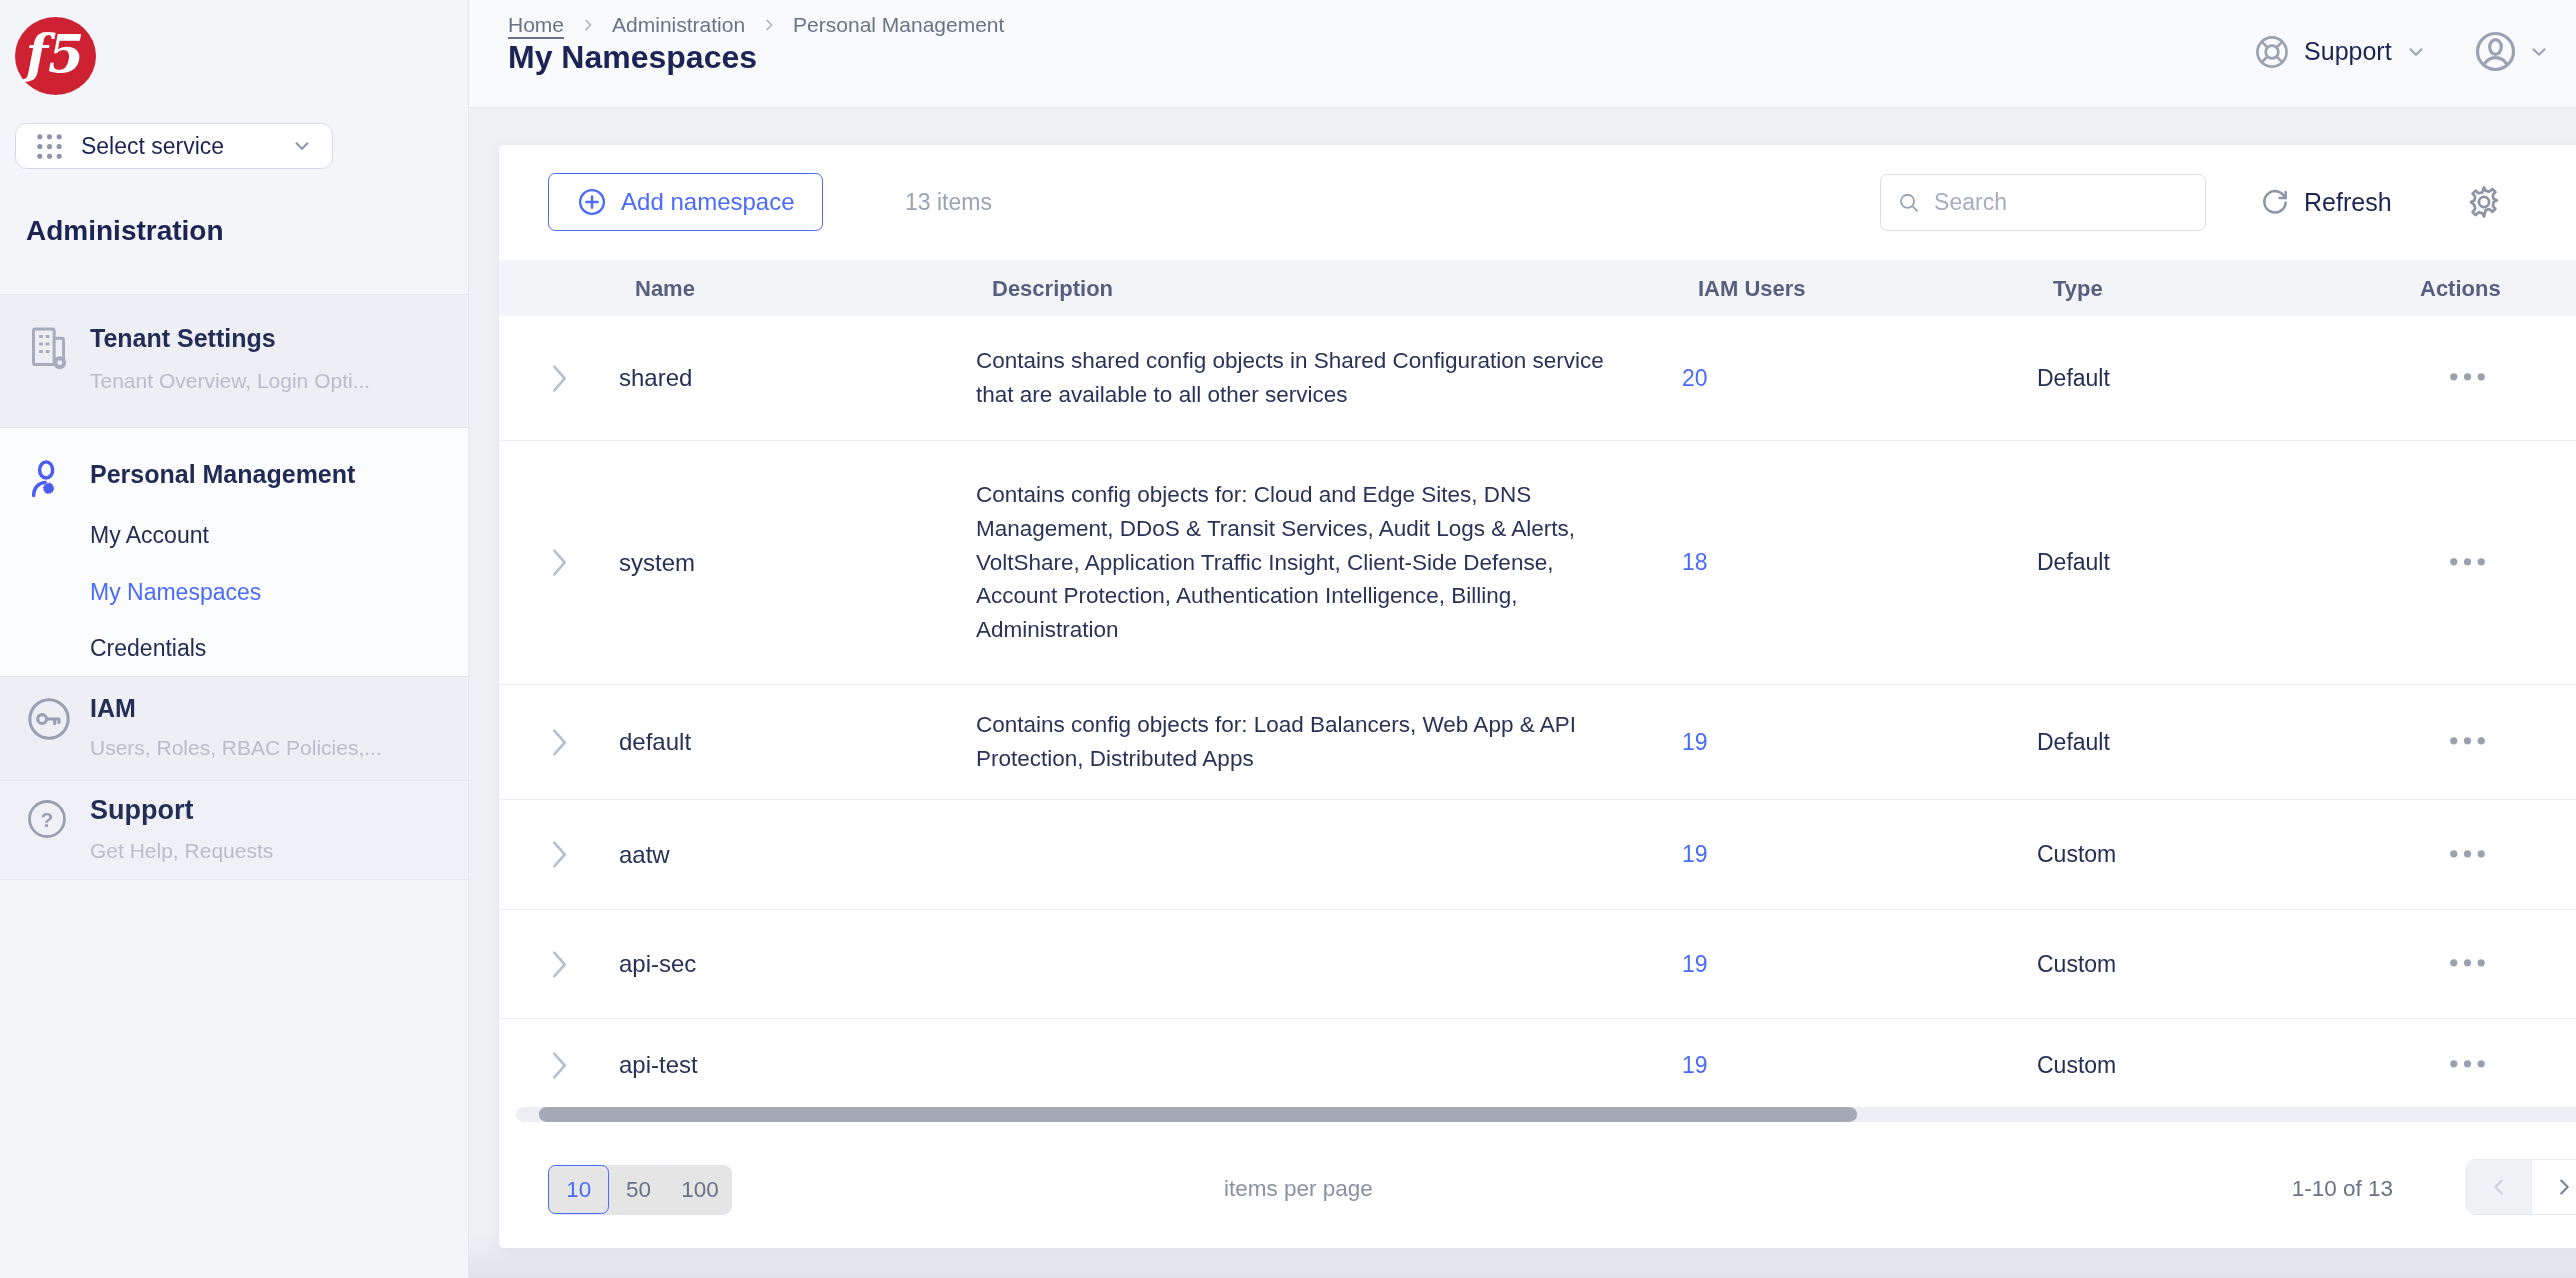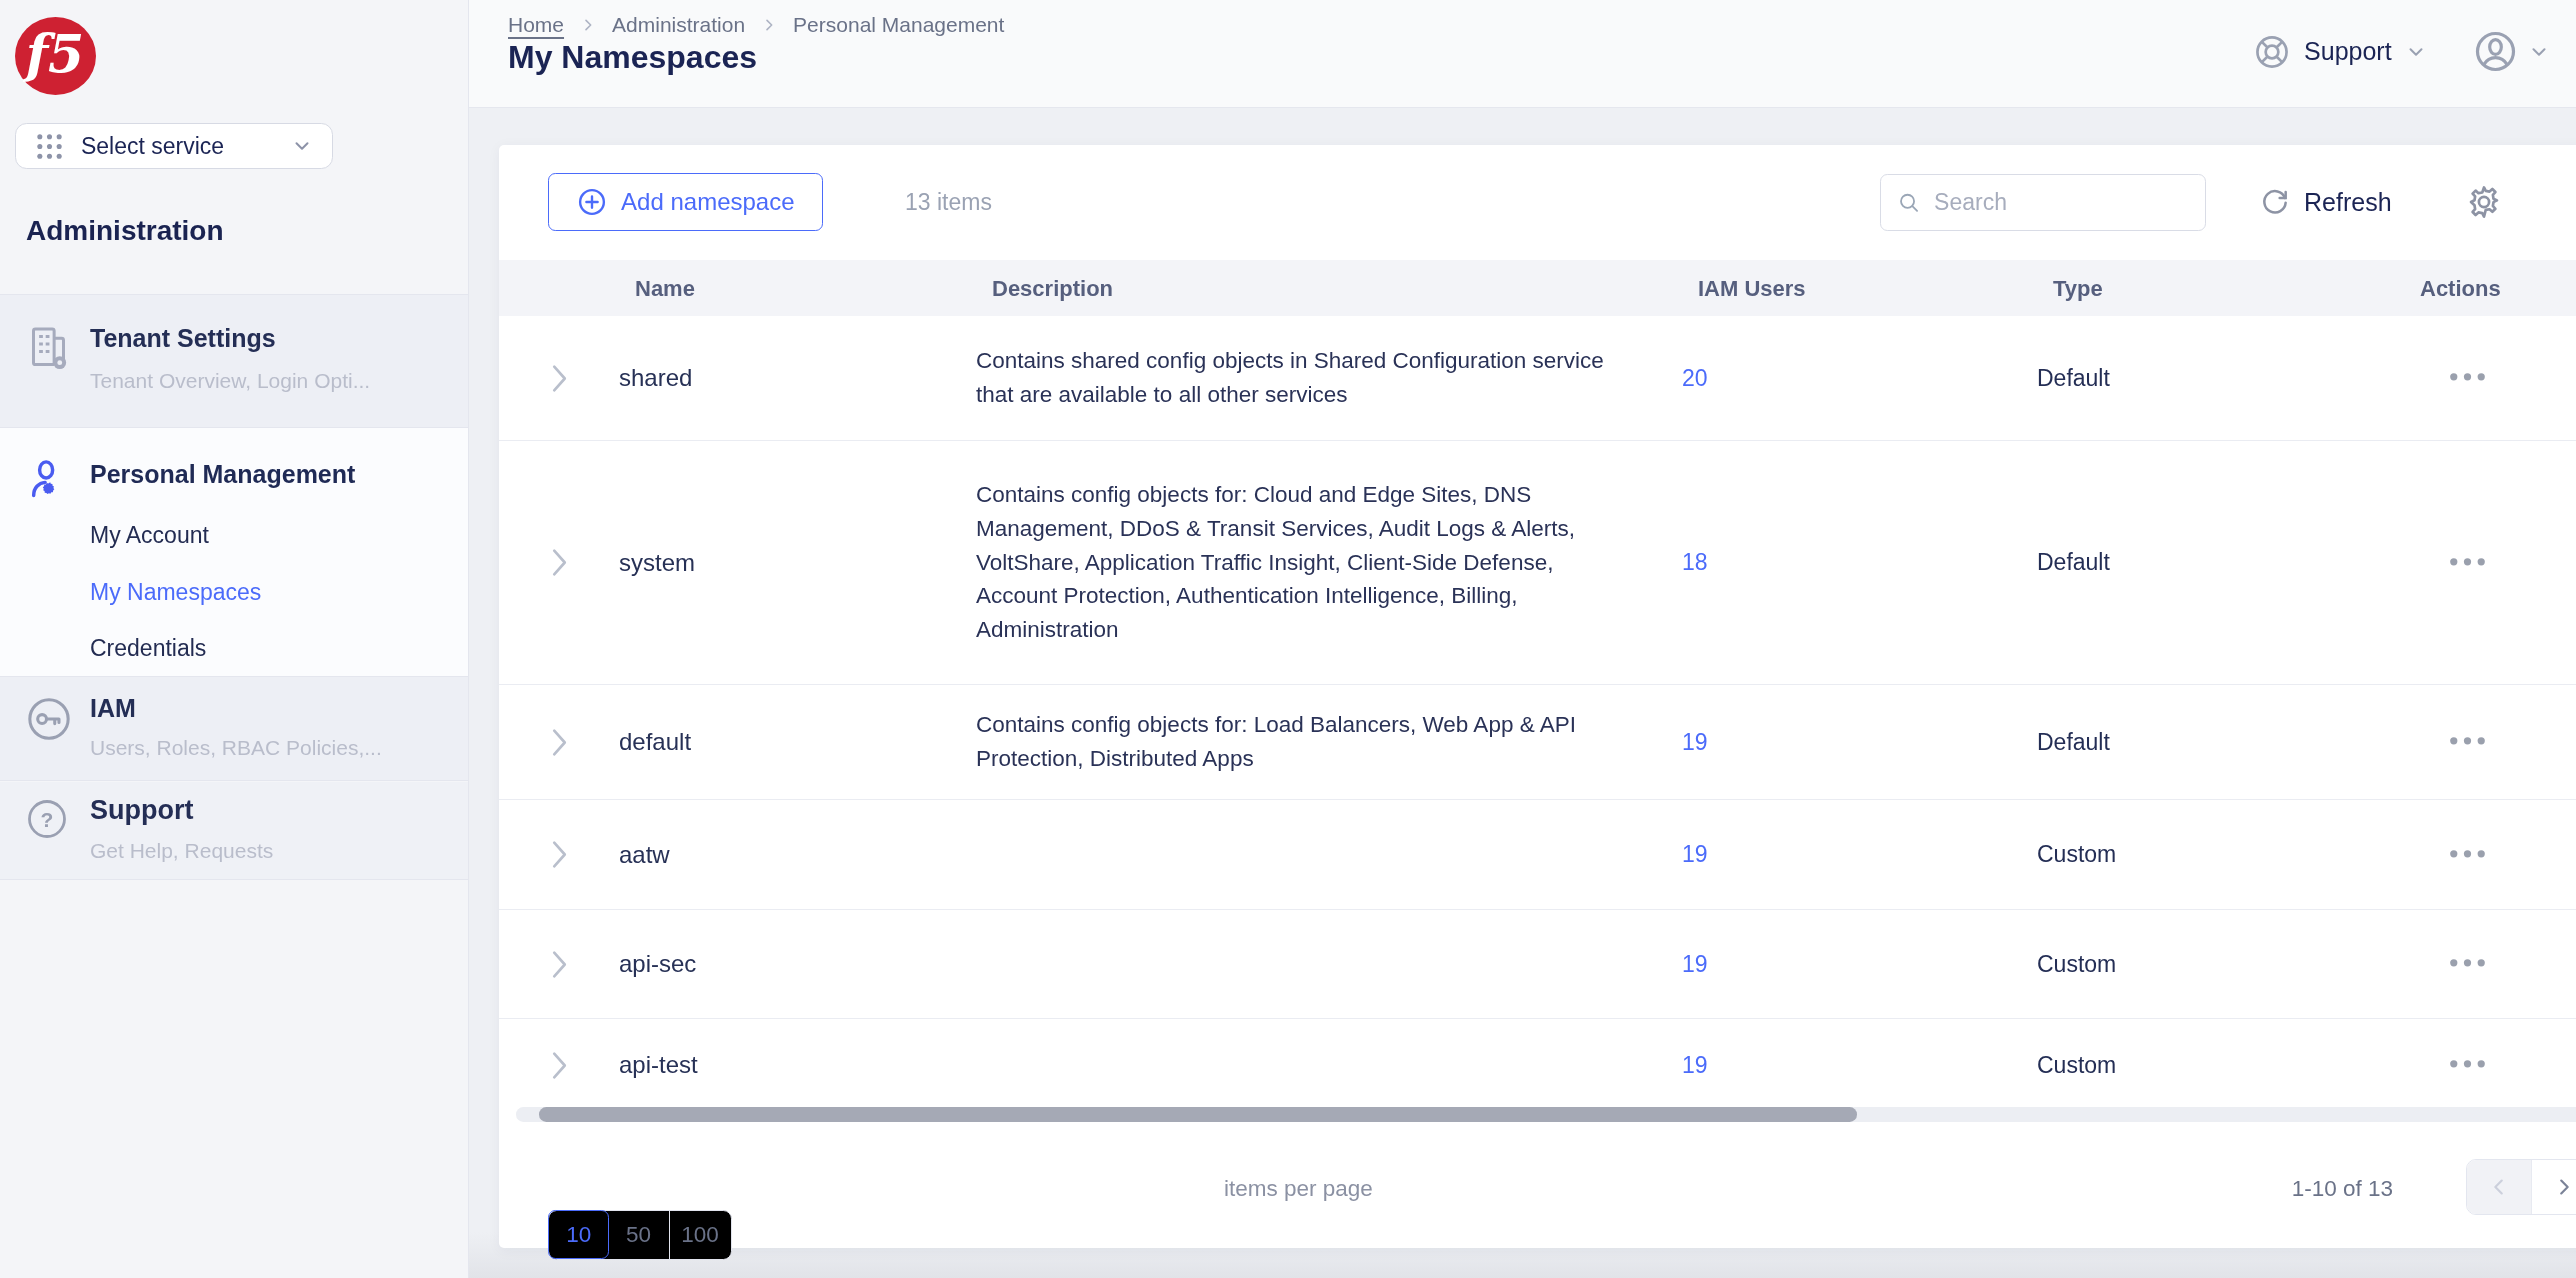--- a/index.html
+++ b/index.html
@@ -128,21 +128,21 @@
     position:absolute; right:13px; top:196px; width:10px; height:892px;
     background:#e9ebf2; border-radius:5px;
   }
   .vscroll-thumb {
     position:absolute; right:13px; top:196px; width:10px; height:444px;
     background:#9aa0ad; border-radius:5px; cursor:grab;
   }
 
   
   .card-footer { position:absolute; left:0; top:1001px; width:100%; height:103px; }
-  .pagesize { position:absolute; left:49px; top:19px; display:flex; border:0.7px solid #e2e5ee; border-radius:8.7px; background:#000000;margin-top:45px; }
+  .pagesize { position:absolute; left:49px; top:19px; display:flex; border:0.7px solid #e2e5ee; border-radius:8.7px; background:#e5e5e5; }
   .pagesize .ps {
     min-width:61px; height:48px; display:flex; align-items:center; justify-content:center;
     font-size:22.5px; color:#6a7288; border-right:0.7px solid #e2e5ee; cursor:pointer; padding:0 5.8px;
   }
   .pagesize .ps:last-child { border-right:none; }
   .pagesize .ps.active {
     color:#4b6bfa; border:1.8px solid #4b6bfa; border-radius:7.3px; margin:-0.7px; height:49px; z-index:2;
   }
   .ipp-label { position:absolute; left:725px; top:30px; font-size:22.5px; color:#8b91a3; }
   .range-label { position:absolute; right:296px; top:30px; font-size:22.5px; color:#6a7288; }

